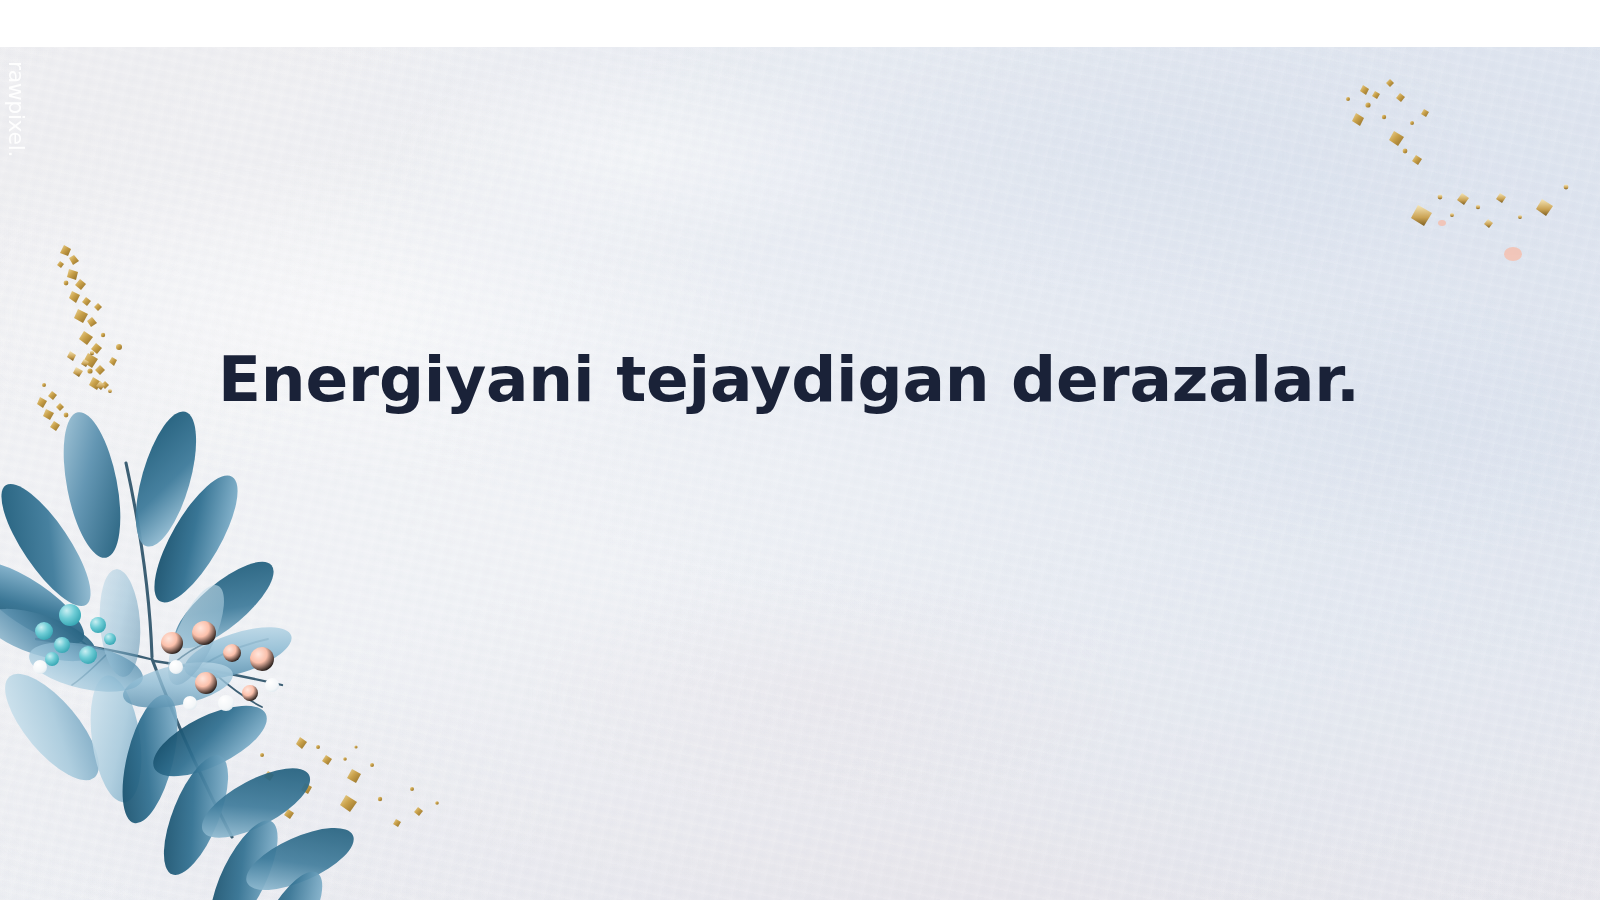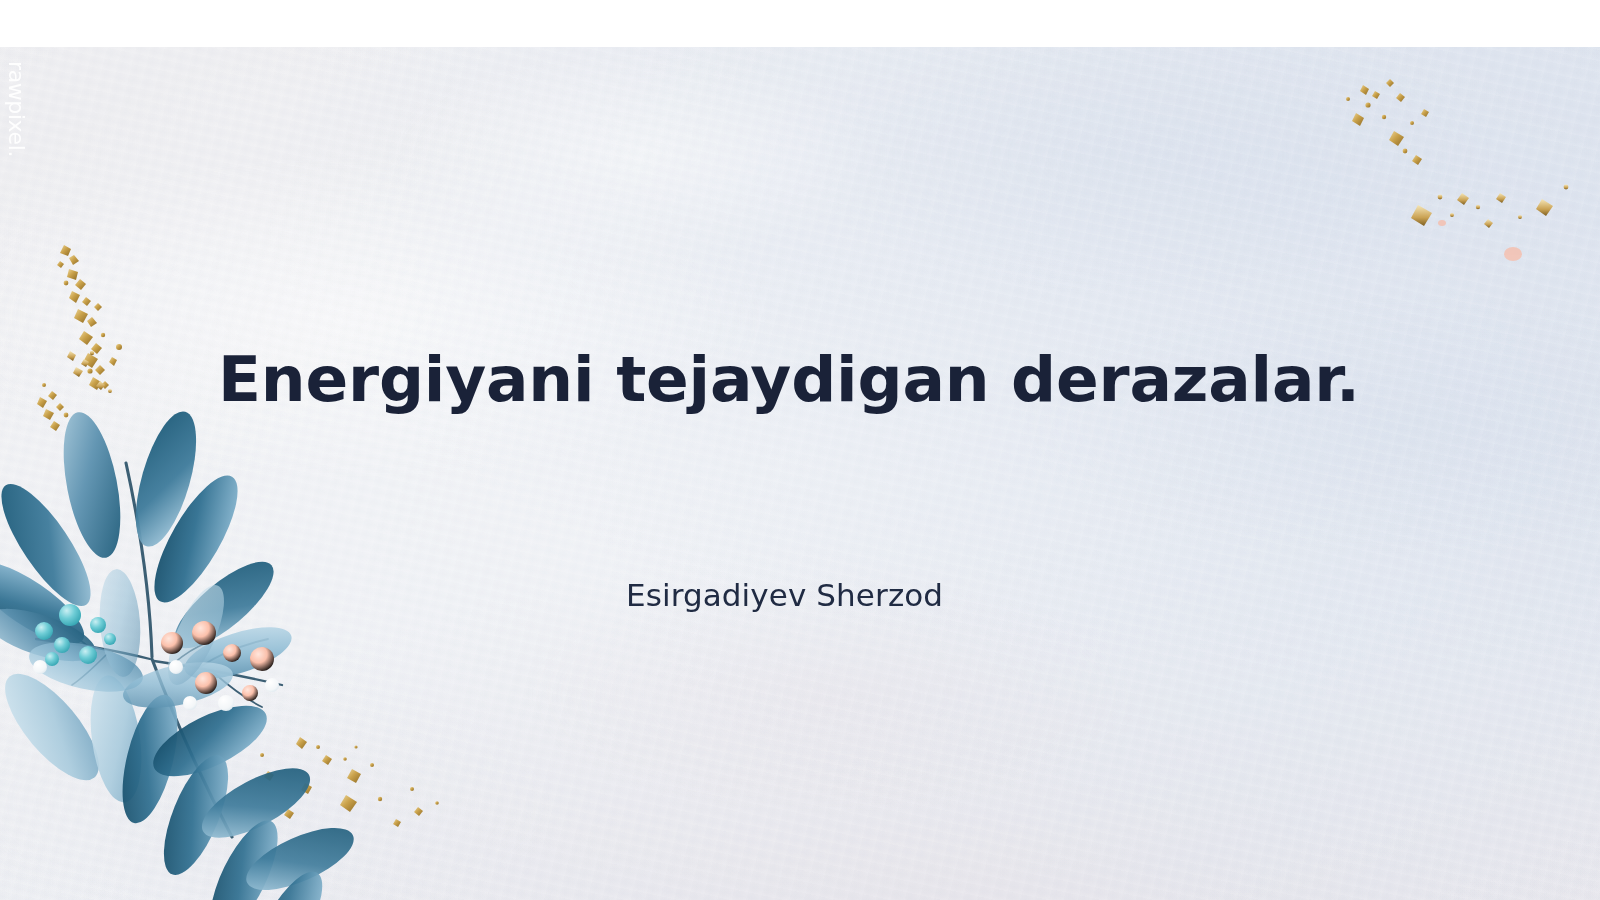--- a/index.html
+++ b/index.html
@@ -337,19 +337,18 @@
       <circle cx="250" cy="326" r="8" fill="url(#berryP)"></circle>
       <circle cx="226" cy="336" r="8" fill="url(#berryW)"></circle>
       <circle cx="176" cy="300" r="7" fill="url(#berryW)"></circle>
       <circle cx="272" cy="318" r="7" fill="url(#berryW)"></circle>
       <circle cx="190" cy="336" r="7" fill="url(#berryW)"></circle>
     </g>
   </svg>
 
   <h1 class="title">Energiyani tejaydigan derazalar.</h1>
 
-  <p class="subtitle">Esirgadiyev Sherzod</p>
 
   <div class="watermark">
     <span>rawpixel.</span>
   </div>
 
 </div>
 
 </body></html>

